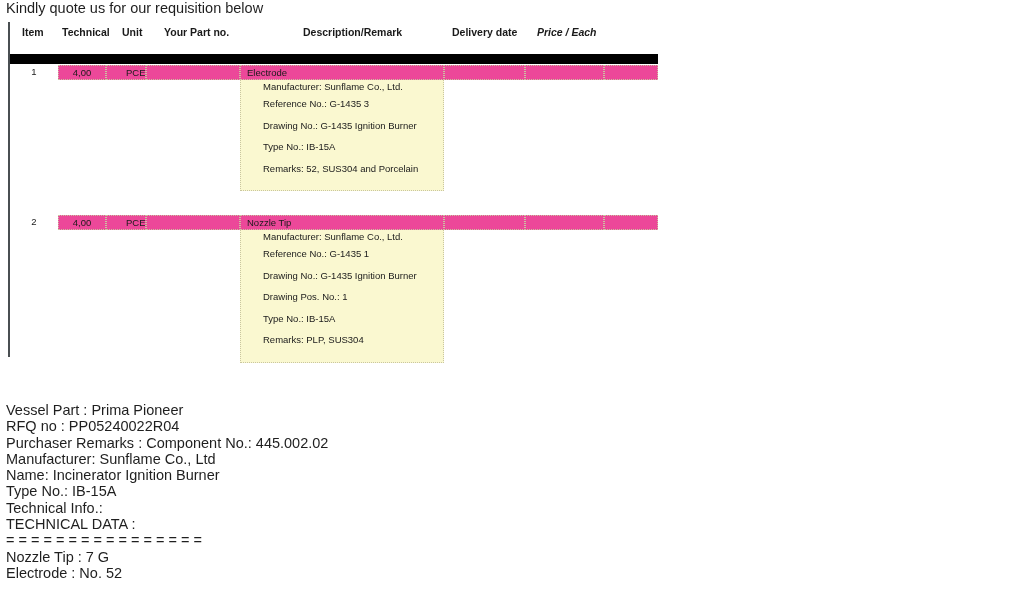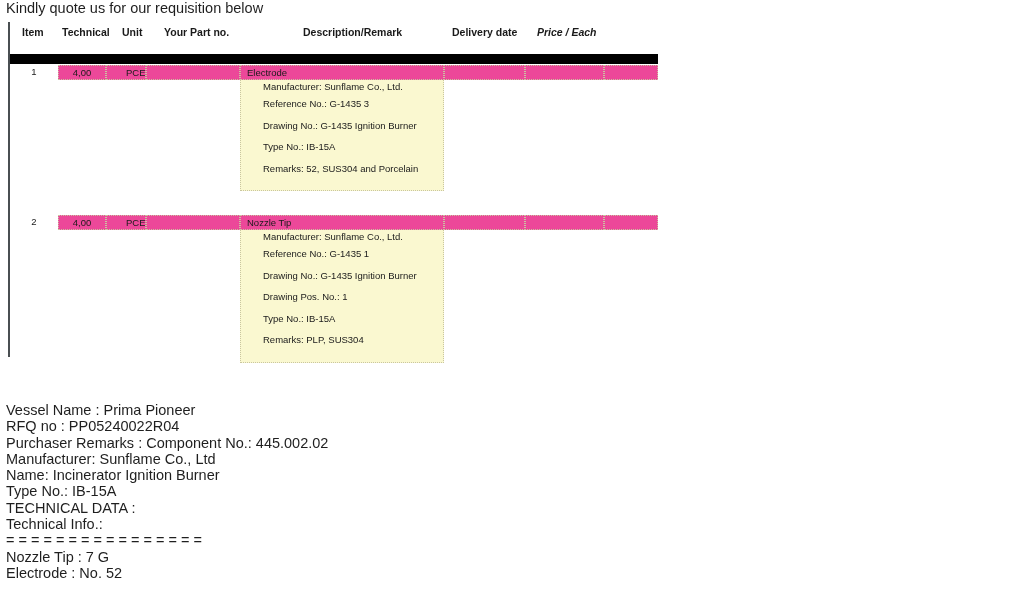--- a/index.html
+++ b/index.html
@@ -197,24 +197,24 @@
           <div class="desc-line">Drawing Pos. No.: 1</div>
           <div class="desc-line">Type No.: IB-15A</div>
           <div class="desc-line">Remarks: PLP, SUS304</div>
         </div>
       </div>
     </div>
 
 </div>
 
 <div class="notes">
-    <div>Vessel Name : Prima Pioneer</div>
+    <div>Vessel Part : Prima Pioneer</div>
     <div>RFQ no : PP05240022R04</div>
     <div>Purchaser Remarks : Component No.: 445.002.02</div>
     <div>Manufacturer: Sunflame Co., Ltd</div>
     <div>Name: Incinerator Ignition Burner</div>
     <div>Type No.: IB-15A</div>
+    <div>Technical Info.:</div>
     <div>TECHNICAL DATA :</div>
-    <div>Technical Info.:</div>
     <div>= = = = = = = = = = = = = = = =</div>
     <div>Nozzle Tip : 7 G</div>
     <div>Electrode : No. 52</div>
   </div>
 
 </body></html>

